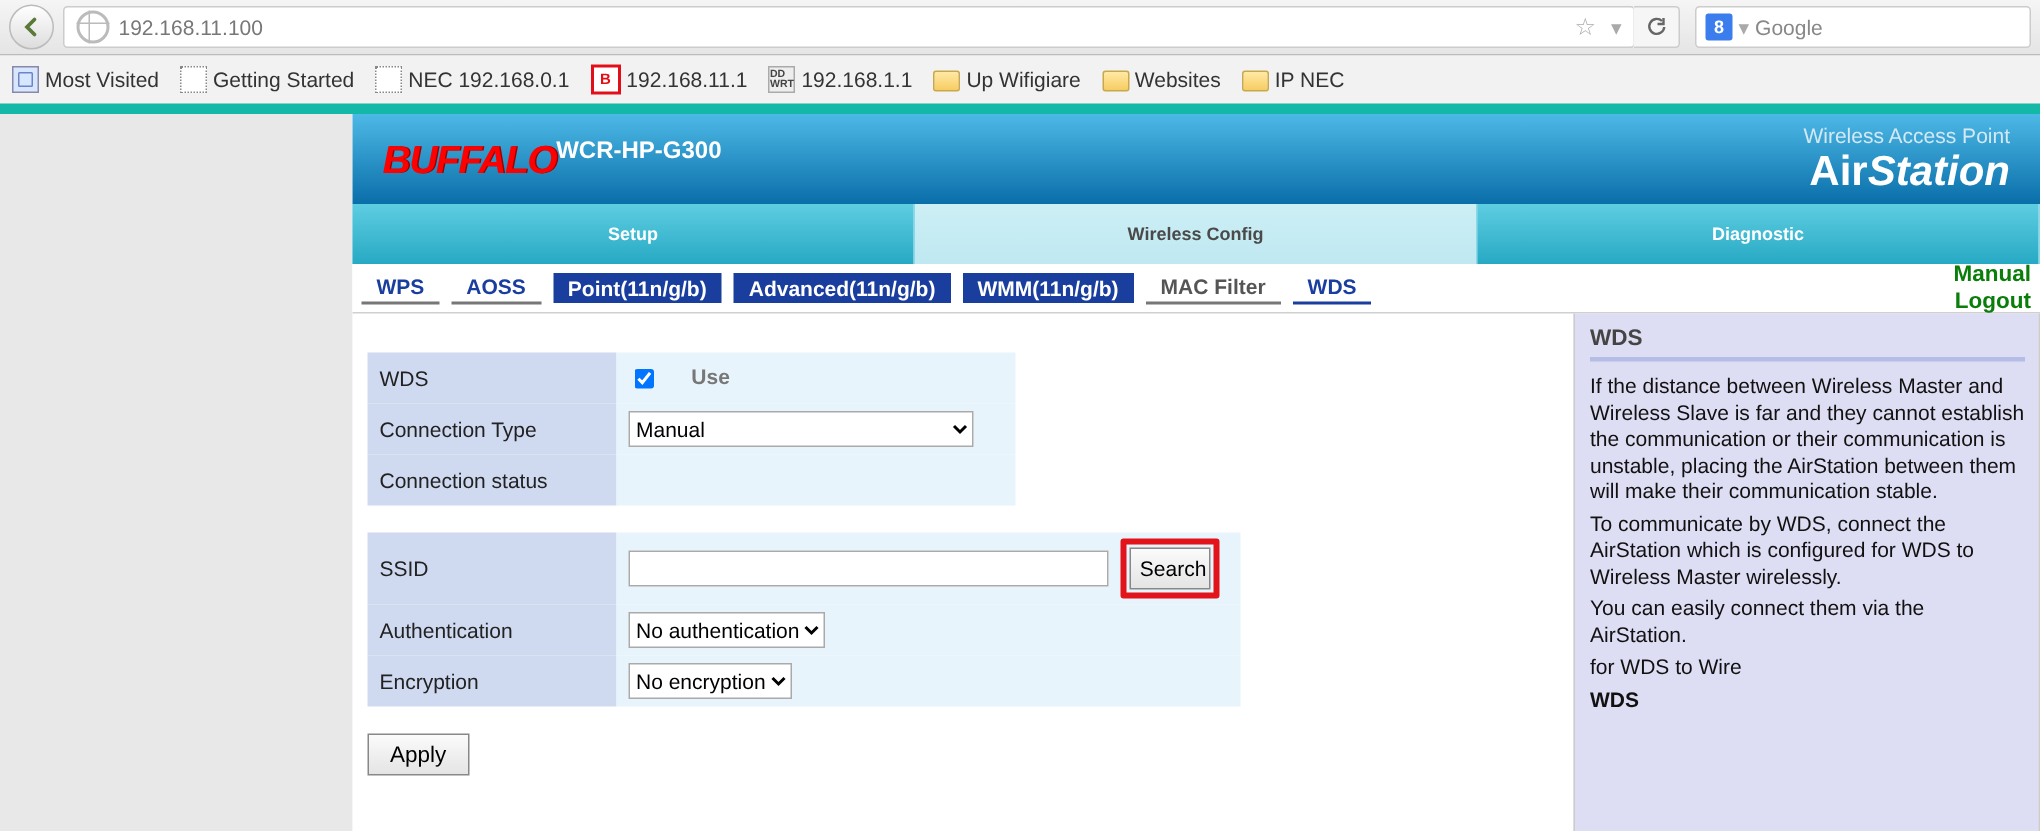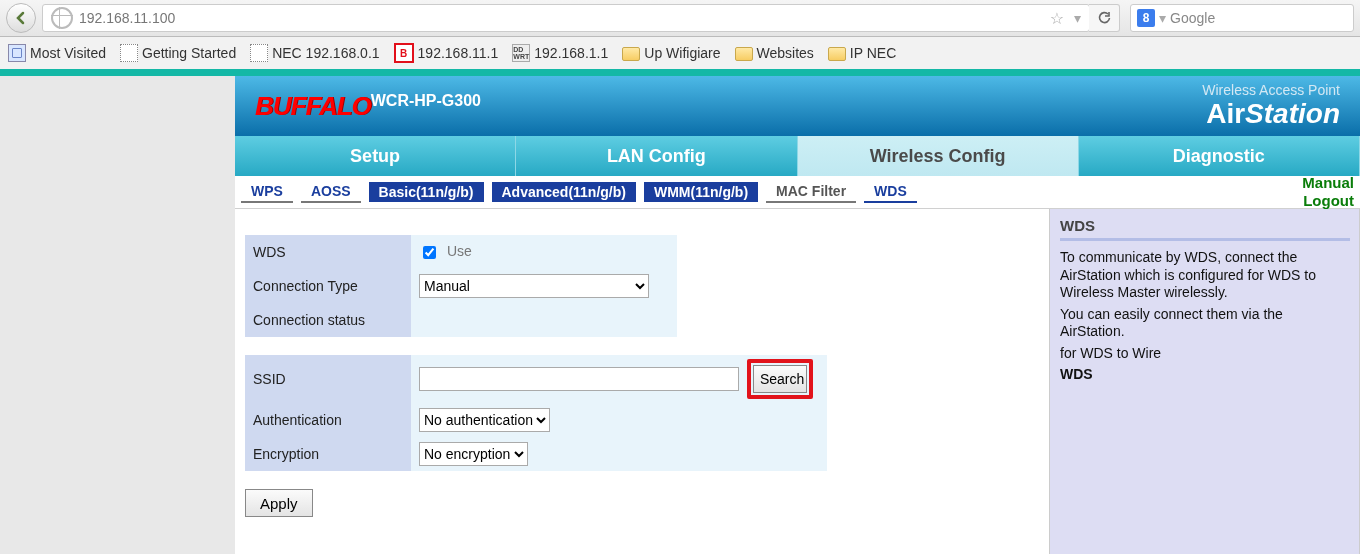--- a/index.html
+++ b/index.html
@@ -33,21 +33,21 @@
   .hdr{height:60px;background:linear-gradient(#4db9e6,#0a6ea9);display:flex;align-items:center;padding:0 20px;color:#fff;}
   .logo-block{display:flex;flex-direction:row;line-height:1.1;justify-content:center;}
   .logo-buf{font-family:Impact,Arial Black,sans-serif;font-style:italic;font-weight:900;color:#f00;font-size:26px;letter-spacing:-1px;text-shadow:1px 0 #900;}
   .model{color:#fff;font-size:16px;font-weight:bold;}
   .hdr-right{margin-left:auto;text-align:right;}
   .wap{color:#d3e8f4;font-size:14px;}
   .air{color:#fff;font-size:28px;font-style:italic;font-weight:bold;}
   .air b{font-style:normal;}
   
   .tabs{display:flex;height:40px;background:#aee3ef;}
-  .tab{flex:1;display:flex;align-items:center;justify-content:center;font-size:18px;font-weight:bold;color:#fff;background:linear-gradient(#5ecde2,#27a9c4);border-right:1px solid #8dd7e6;cursor:pointer;}
+  .tab{flex:1;display:flex;align-items:center;justify-content:center;font-size:12px;font-weight:bold;color:#fff;background:linear-gradient(#5ecde2,#27a9c4);border-right:1px solid #8dd7e6;cursor:pointer;}
   .tab.active{background:linear-gradient(#cdeff5,#bfe8f1);color:#4a4a4a;}
   
   .subbar{height:28px;display:flex;align-items:center;padding:2px 6px;background:#fff;border-bottom:1px solid #d0d0d0;}
   .sub{display:inline-flex;align-items:center;height:20px;padding:0 10px;margin-right:8px;font-weight:bold;font-size:14px;cursor:pointer;}
   .sub.plain{background:#fff;color:#1a3e9e;border-bottom:2px solid #777;}
   .sub.blue{background:#1a3e9e;color:#fff;}
   .sub.macf{background:#fff;color:#555;border-bottom:2px solid #777;}
   .sub.active{background:#fff;color:#1a3e9e;border-bottom:2px solid #1a3e9e;}
   .sub-right{margin-left:auto;text-align:right;line-height:1.2;}
   .sub-right a{display:block;color:#0a7d0a;font-weight:bold;text-decoration:none;font-size:15px;}
@@ -64,21 +64,21 @@
   table.cfg td{padding:4px 8px;height:26px;}
   table.cfg .lab{background:#cfd9f0;min-width:150px;color:#222;}
   table.cfg .val{background:#e8f4fb;min-width:250px;}
   .chk{vertical-align:middle;}
   select.sel{font-size:14px;height:24px;border:1px solid #aaa;background:#fff;}
   .sel.wide{width:230px;}
   input.txt{border:1px solid #aaa;height:22px;width:310px;padding:0 4px;font-size:14px;}
   .search-btn{height:28px;width:54px;border:1px solid #888;background:linear-gradient(#fbfbfb,#e4e4e4);font-size:14px;cursor:pointer;}
   .search-wrap{display:inline-block;border:4px solid #e2131b;border-radius:2px;padding:2px;margin-left:4px;}
   .apply-btn{height:28px;padding:0 14px;border:1px solid #888;background:linear-gradient(#fbfbfb,#e4e4e4);font-size:15px;cursor:pointer;}
-  .uselabel{color:#777;margin-left:4px;}
+  .uselabel{color:#777;margin-left:18px;font-weight:bold;}
 </style>
 </head>
 <body>
 
 <div class="browser-top">
   <div class="back-btn">
     <svg width="14" height="14" viewBox="0 0 14 14">
         <path d="M9 2 L4 7 L9 12" stroke="#5a7a3a" stroke-width="2.5" fill="none" stroke-linecap="round"></path>
       </svg>
   </div>
@@ -148,29 +148,28 @@
         <span class="model">WCR-HP-G300</span>
       </div>
       <div class="hdr-right">
         <div class="wap">Wireless Access Point</div>
         <div class="air"><b>Air</b><i>Station</i></div>
       </div>
     </div>
 
     <div class="tabs">
       <div class="tab">Setup</div>
-      <div class="tab">LAN Config</div>
       <div class="tab active">Wireless Config</div>
       <div class="tab">Diagnostic</div>
     </div>
 
     <div class="subbar">
       <span class="sub plain">WPS</span>
       <span class="sub plain">AOSS</span>
-      <span class="sub blue">Basic(11n/g/b)</span>
+      <span class="sub blue">Point(11n/g/b)</span>
       <span class="sub blue">Advanced(11n/g/b)</span>
       <span class="sub blue">WMM(11n/g/b)</span>
       <span class="sub macf">MAC Filter</span>
       <span class="sub active">WDS</span>
       <span class="sub-right">
         <a href="#">Manual</a>
         <a href="#">Logout</a>
       </span>
     </div>
 
@@ -225,20 +224,21 @@
           </tr>
         </tbody>
           </table>
 
         <button class="apply-btn">Apply</button>
       </div>
 
       <div class="side">
         <h4>WDS</h4>
         <hr>
+        <p>If the distance between Wireless Master and Wireless Slave is far and they cannot establish the communication or their communication is unstable, placing the AirStation between them will make their communication stable.</p>
         <p>To communicate by WDS, connect the AirStation which is configured for WDS to Wireless Master wirelessly.</p>
         <p>You can easily connect them via the AirStation.</p>
         <p>for WDS to Wire</p>
         <p style="font-weight:bold">WDS</p>
 
         <div class="scroll-track">
           
           
           
         </div>

